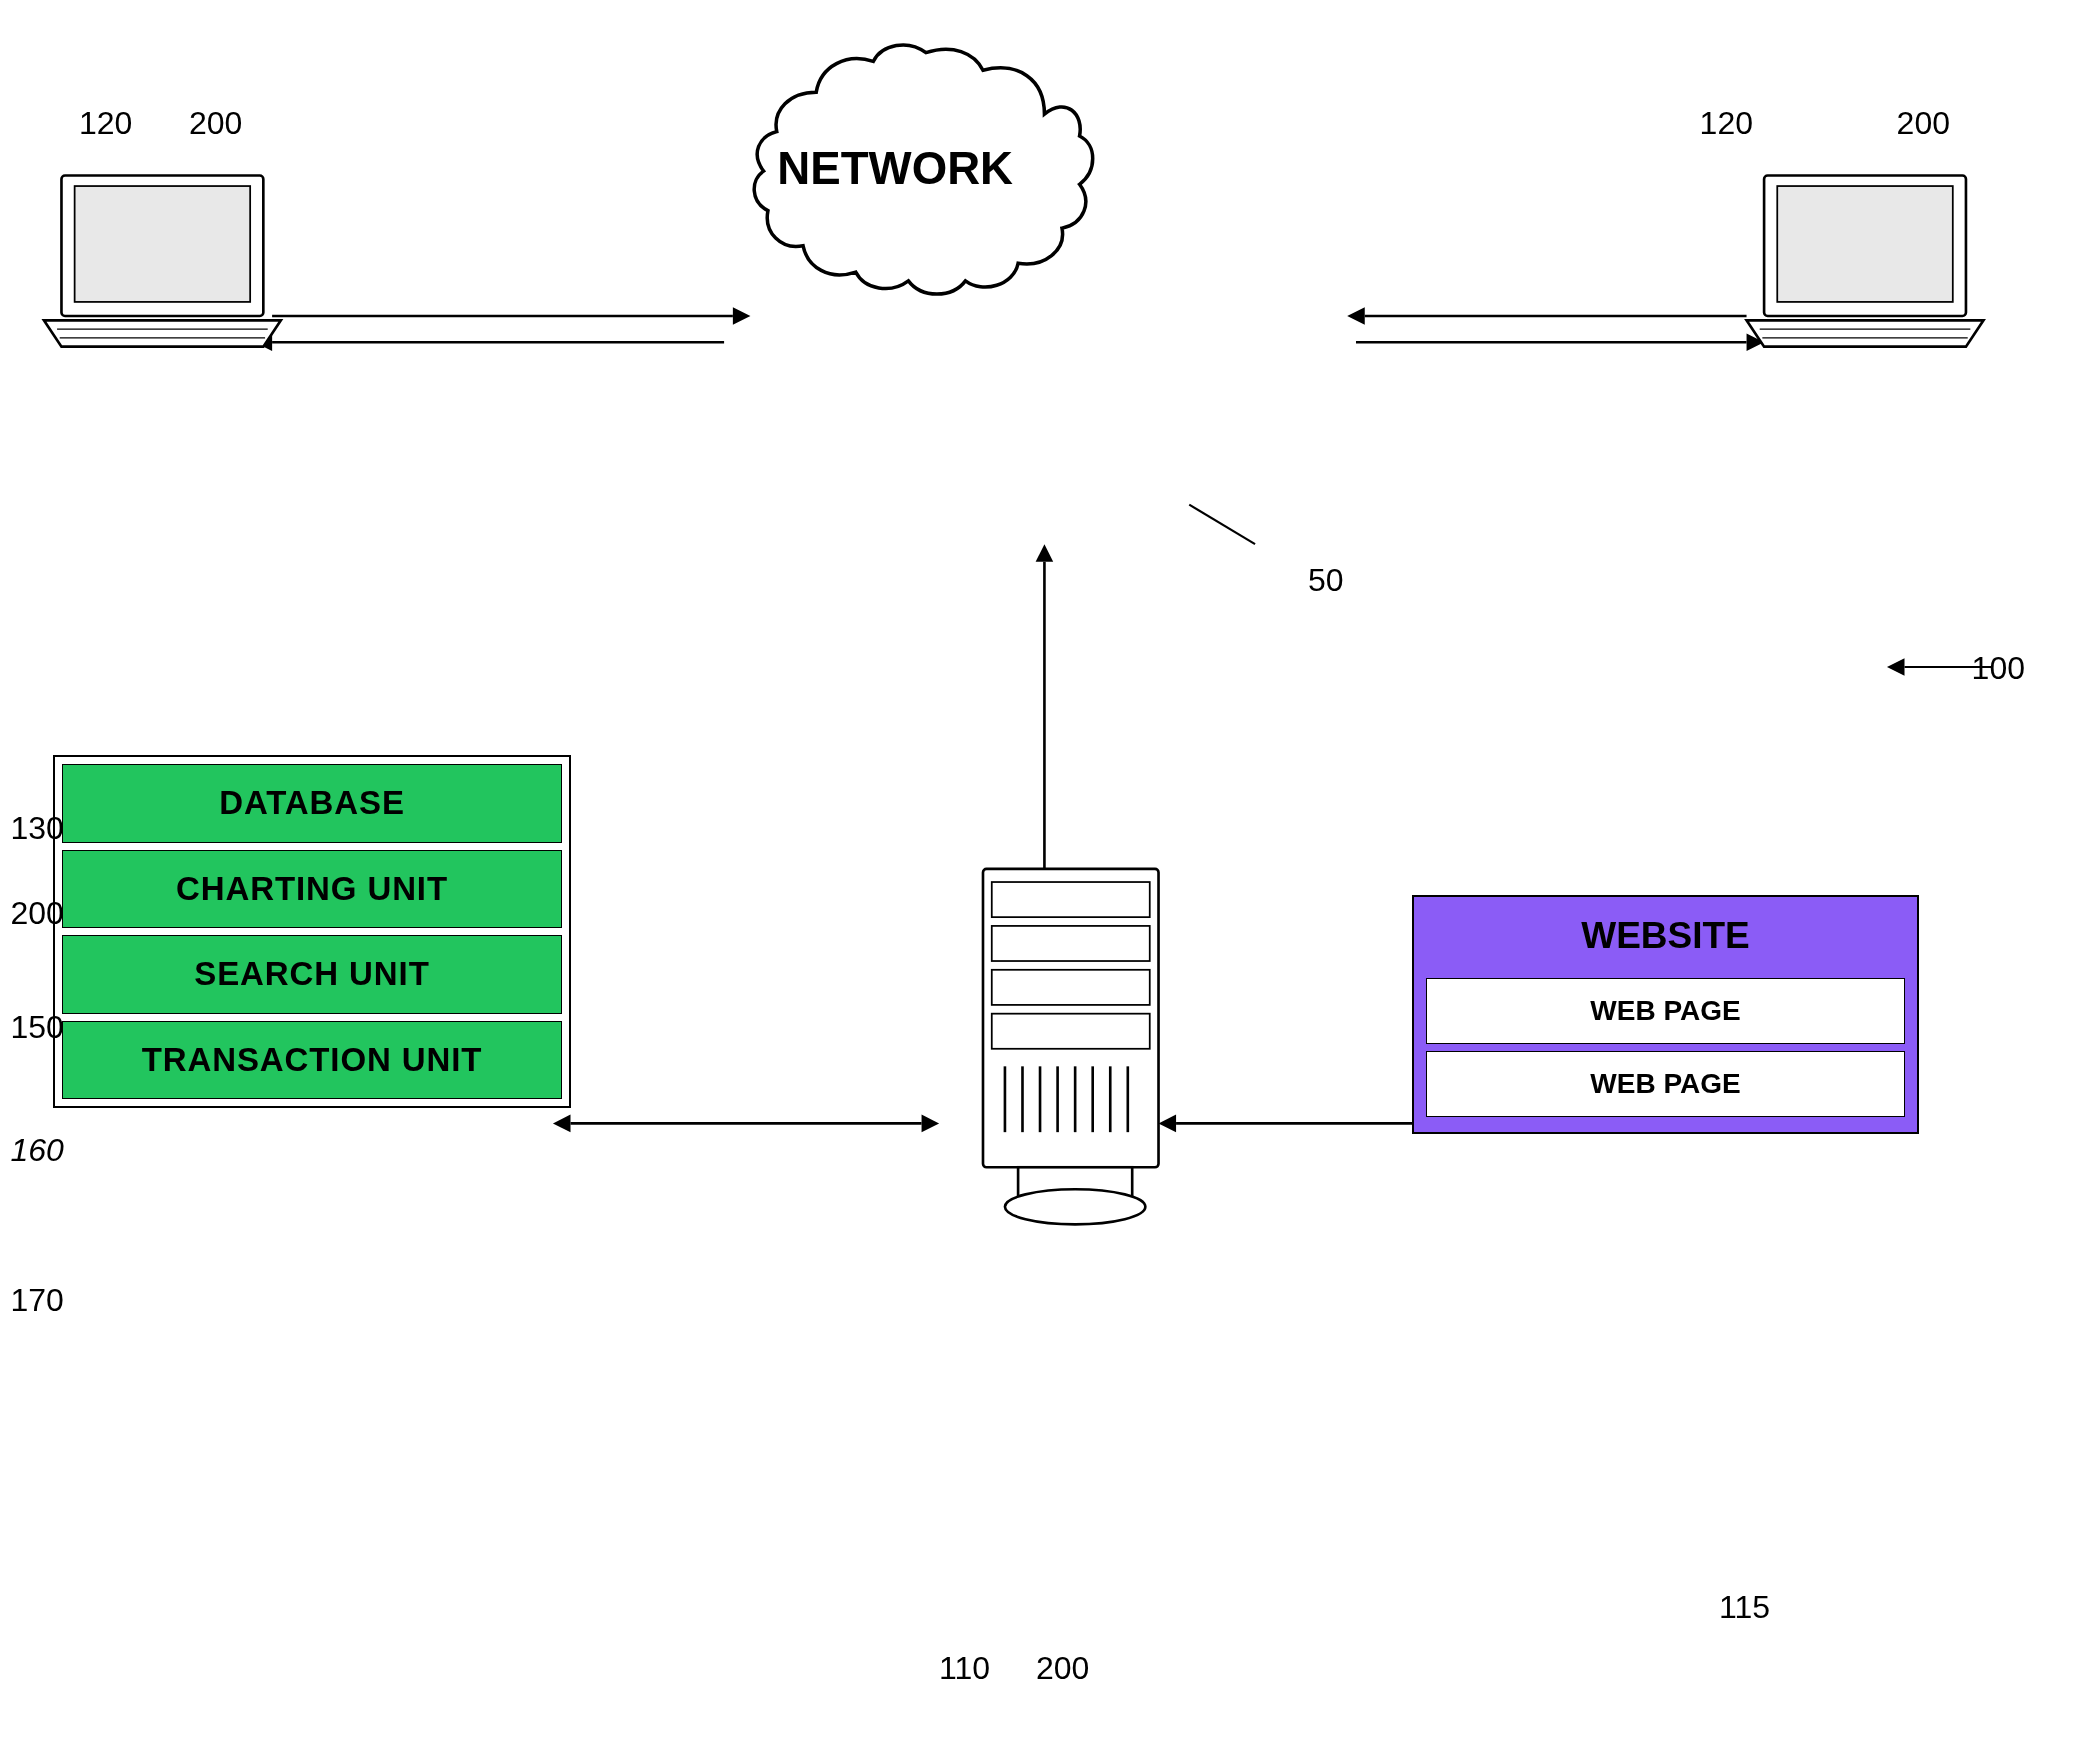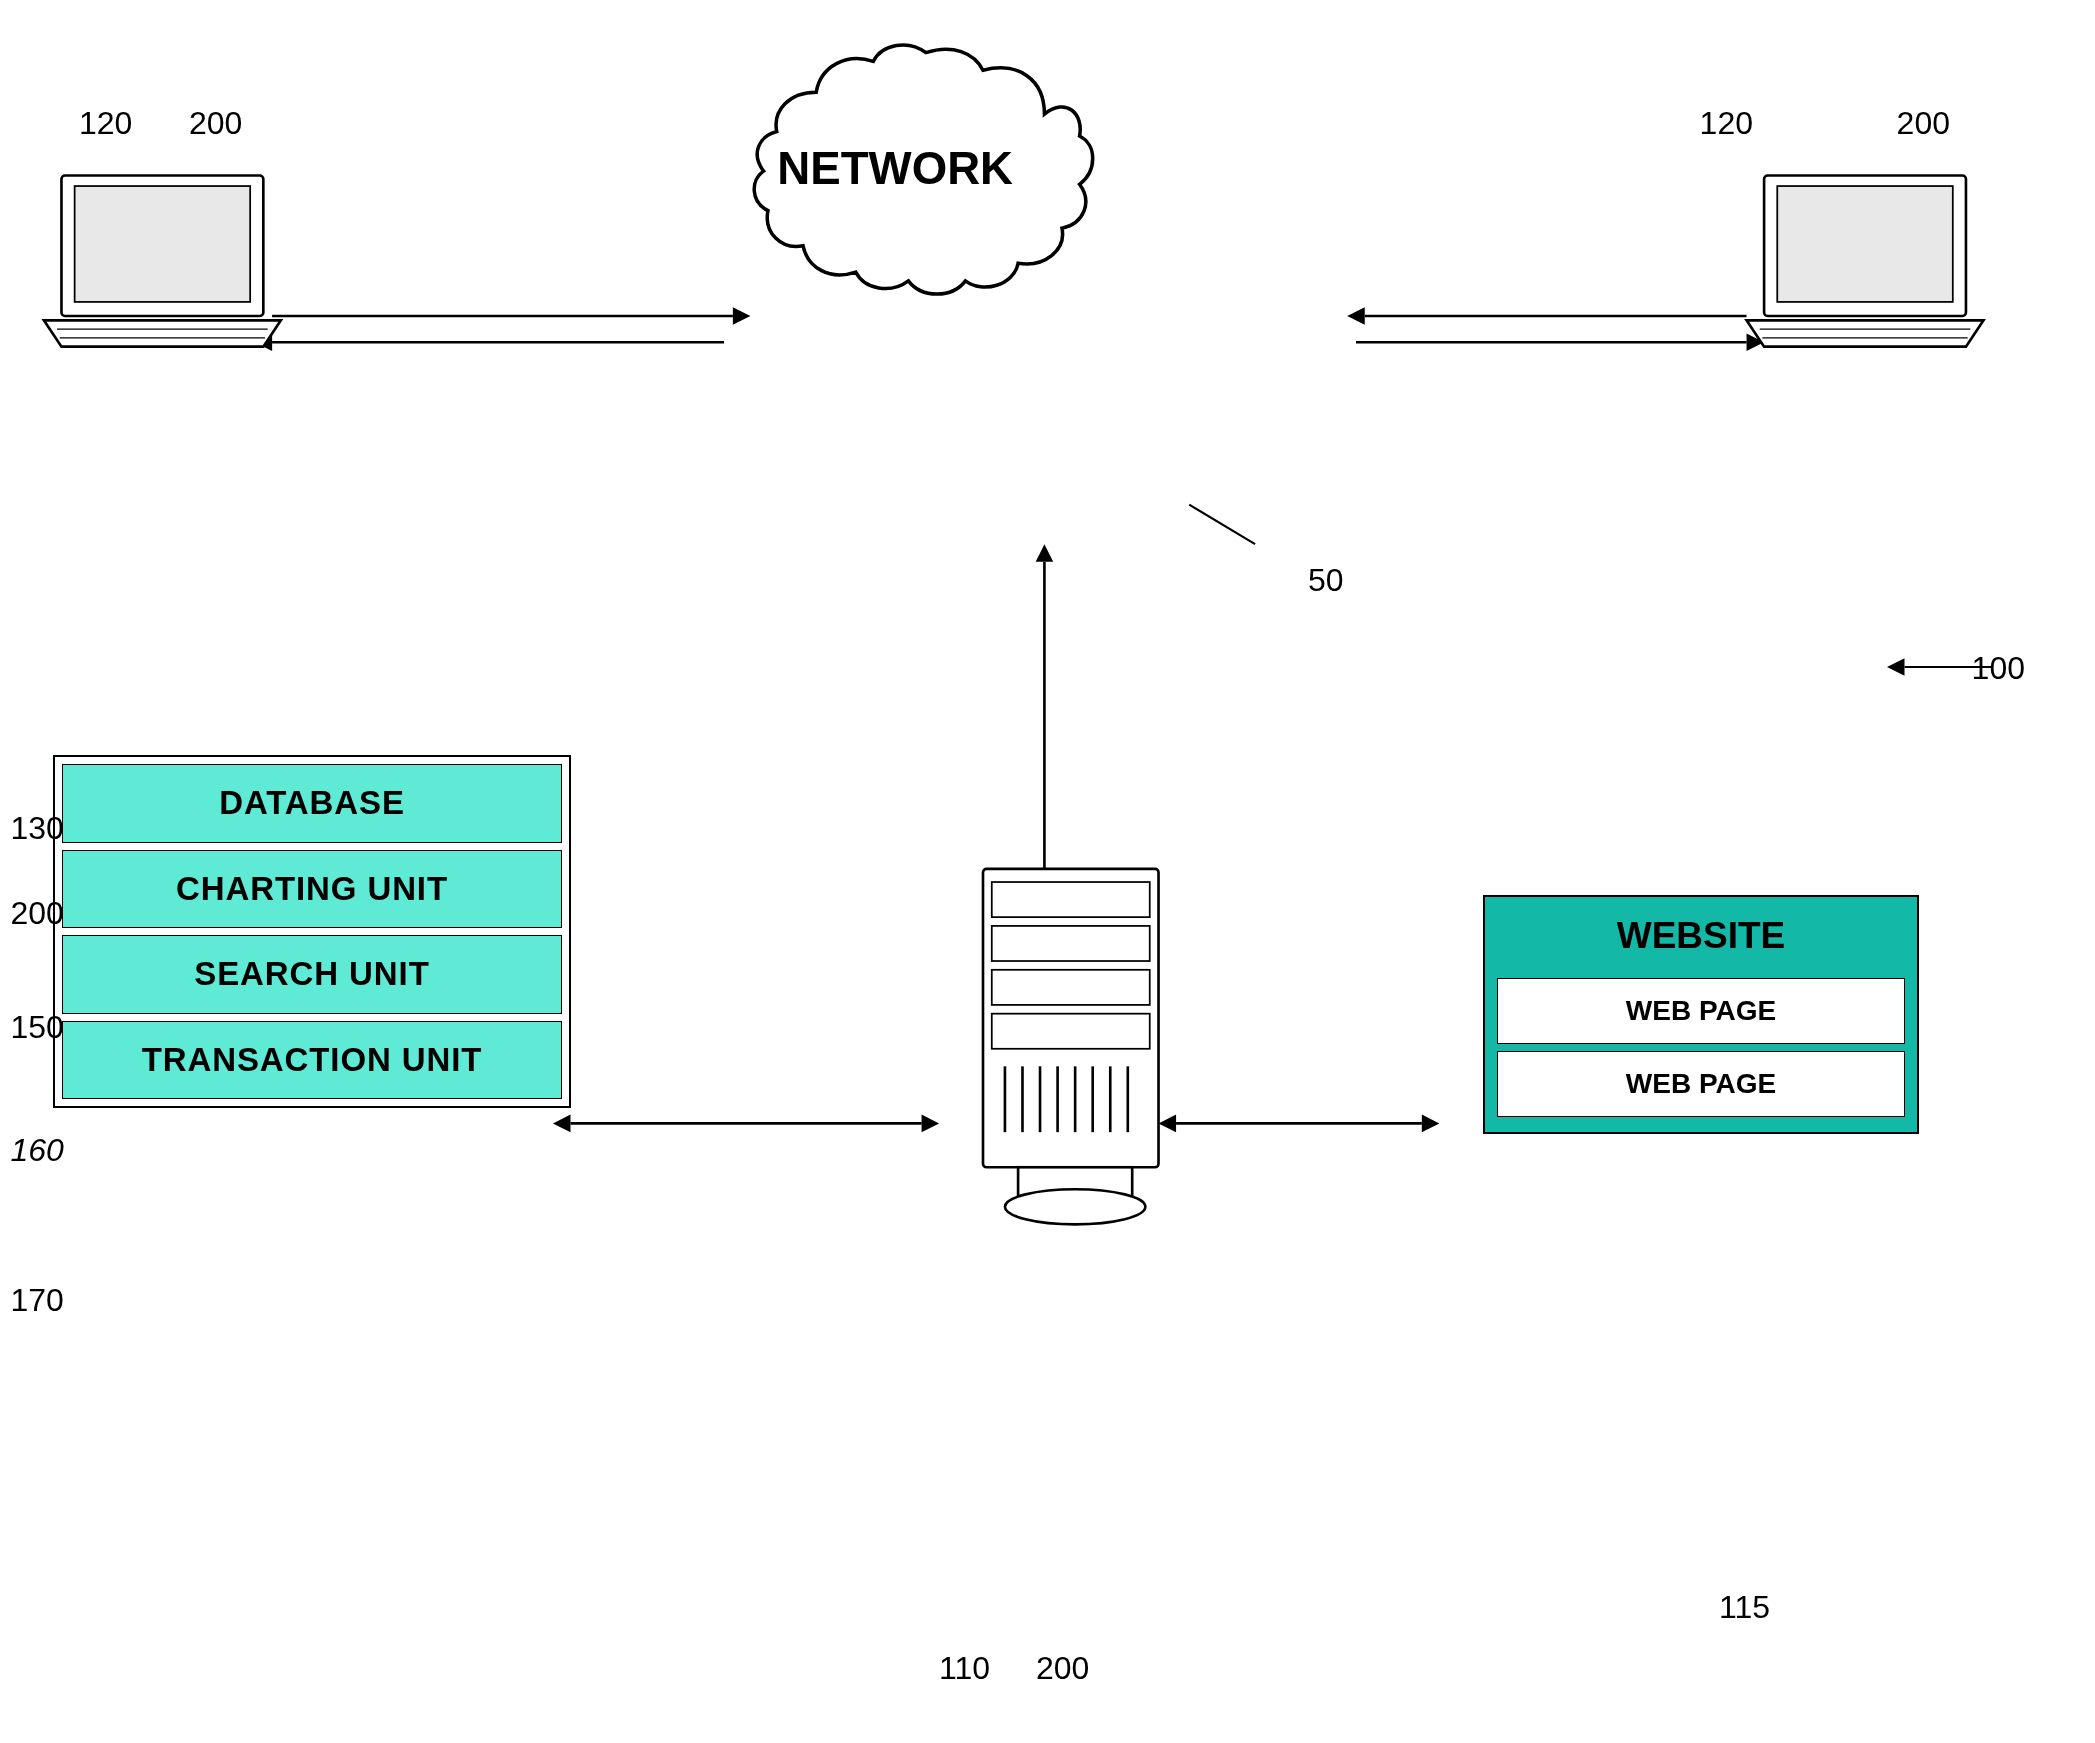--- a/index.html
+++ b/index.html
@@ -31,31 +31,31 @@
     }
 
     .db-row {
       border: 1.8px solid #000;
       margin: 7px;
       padding: 19.3px 8.8px;
       text-align: center;
       font-size: 33px;
       font-weight: 600;
       letter-spacing: 0.9px;
-      background: #5eead4;
+      background: #22c55e;
     }
 
     
     .website-box {
       position: absolute;
       top: 895px;
       right: 176px;
-      width: 436px;
+      width: 507px;
       border: 2.6px solid #000;
-      background: #14b8a6;
+      background: #8b5cf6;
       padding: 8.8px;
     }
 
     .website-title {
       text-align: center;
       font-size: 37px;
       font-weight: 600;
       padding: 8.8px 0 14px 0;
     }
 

